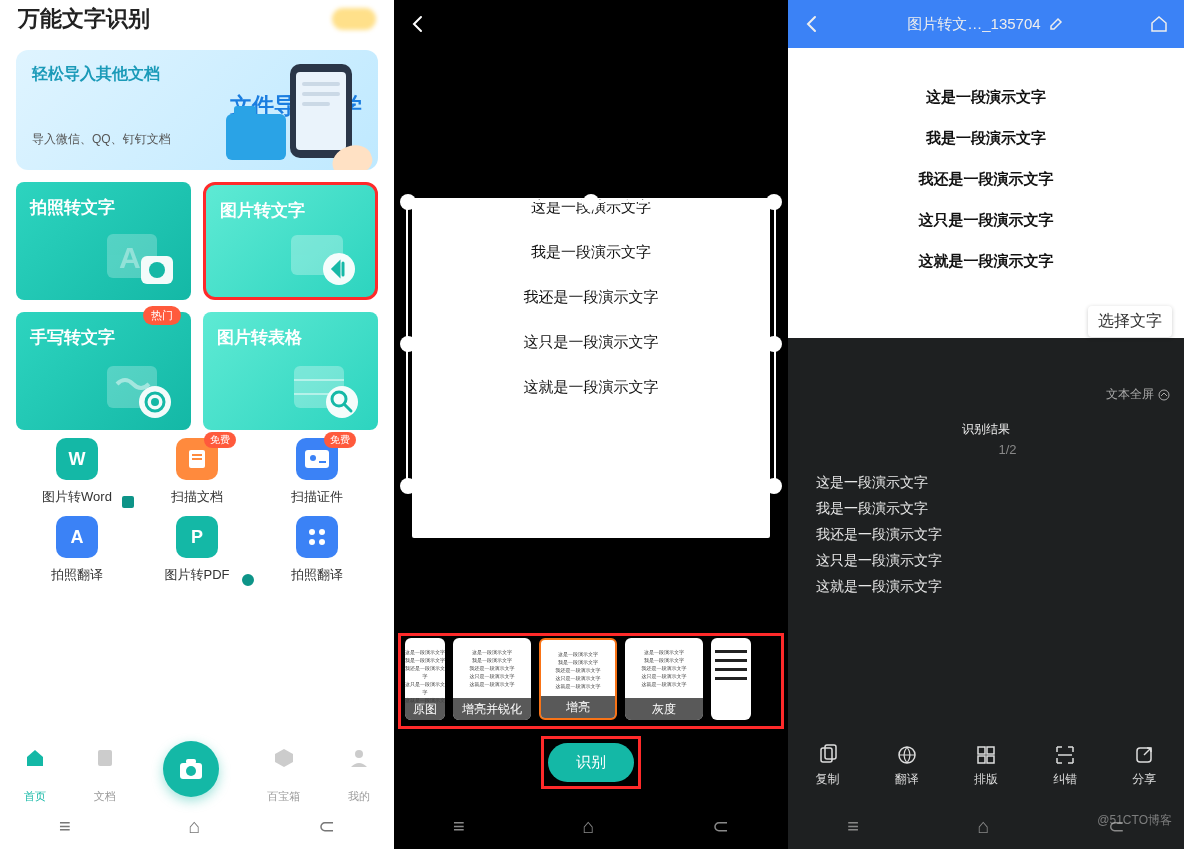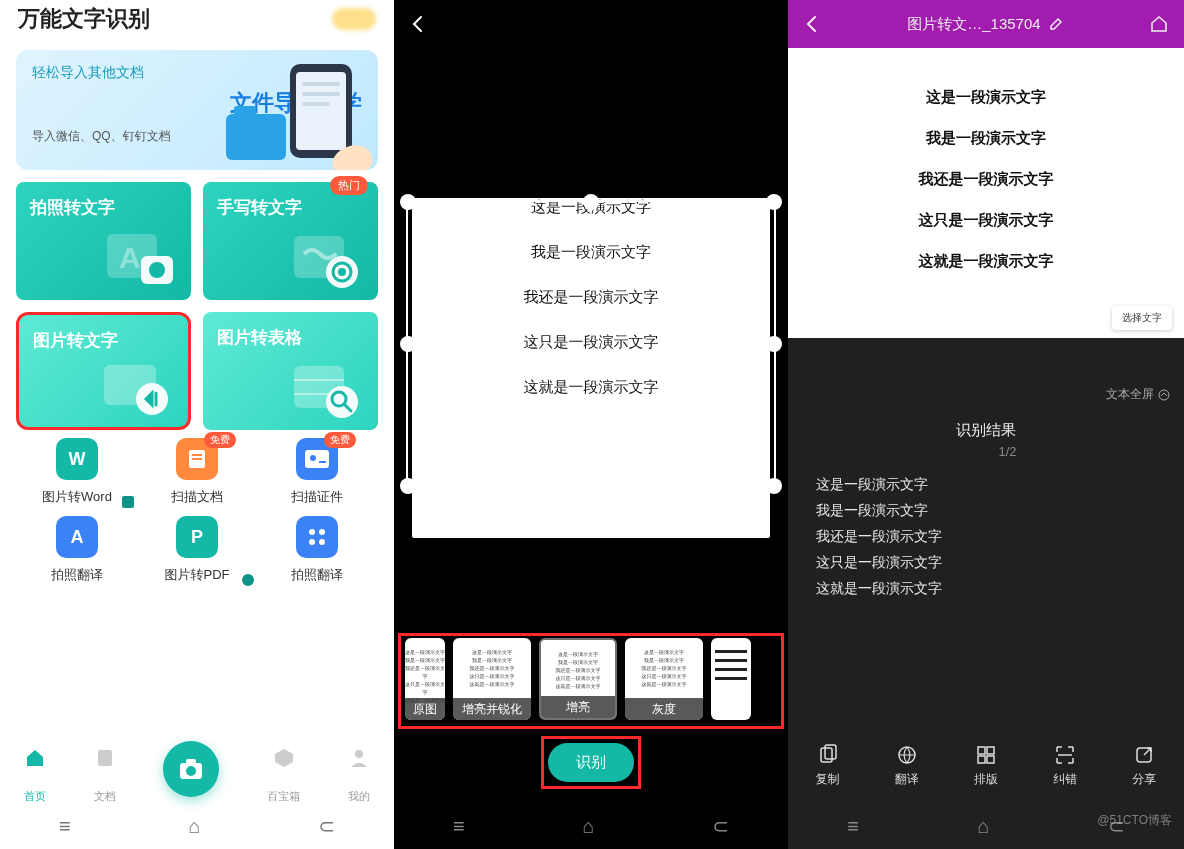--- a/index.html
+++ b/index.html
@@ -8,21 +8,21 @@
   .panel { position:relative; height:100%; }
   .panel1 { width:394px; background:#fff; }
   .panel2 { width:394px; background:#000; }
   .panel3 { width:396px; background:#1e2021; }
 
   
   .p1-header { display:flex; align-items:center; justify-content:space-between; padding:4px 18px 10px 18px; }
   .p1-title { font-size:22px; font-weight:700; color:#222; }
   .p1-badge { width:44px; height:22px; background:#ffe08a; border-radius:11px; filter:blur(2px); }
   .p1-banner { margin:6px 16px 12px 16px; height:120px; border-radius:12px; background:linear-gradient(135deg,#dff4ff 0%,#bfe9ff 100%); padding:14px 16px; position:relative; overflow:hidden; }
-  .p1-banner .sub1 { font-size:14px; color:#1a9ab8; font-weight:400; }
+  .p1-banner .sub1 { font-size:16px; color:#1a9ab8; font-weight:700; }
   .p1-banner .main { font-size:22px; color:#1a7de0; font-weight:800; margin-top:6px;text-align:right; }
   .p1-banner .sub2 { font-size:12px; color:#555; margin-top:10px; }
   .phone { position:absolute; right:18px; top:12px; }
   .folder { position:absolute; right:92px; bottom:10px; width:60px; height:46px; background:#2aa3e6; border-radius:6px; }
   .folder::before { content:""; position:absolute; top:-8px; left:8px; width:22px; height:8px; background:#2aa3e6; border-radius:3px 3px 0 0; }
   .hand { position:absolute; right:6px; bottom:-6px; width:40px; height:30px; background:#ffe1c4; border-radius:50% 50% 40% 40%; transform:rotate(-20deg); }
   .phone-svg { width:78px; height:98px; }
 
   .p1-cards { display:grid; grid-template-columns:1fr 1fr; gap:12px; padding:0 16px; }
   .card { height:118px; border-radius:8px; color:#fff; padding:14px; position:relative; overflow:hidden; font-size:17px; font-weight:600; }
@@ -49,35 +49,35 @@
 
   
   .p2-header { height:48px; display:flex; align-items:center; padding:0 14px; background:#000; }
   .p2-page { position:relative; margin:150px 18px 0 18px; height:340px; background:#fff; border-radius:2px; }
   .p2-page .line { text-align:center; font-size:15px; color:#111; margin:26px 0; }
   .crop-frame { position:absolute; border:2px solid #fff; pointer-events:none; }
   .crop-handle { position:absolute; width:16px; height:16px; background:#fff; border-radius:50%; }
   .filter-row { position:absolute; bottom:120px; left:4px; right:4px; height:96px; border:3px solid #ff2a2a; display:flex; gap:8px; padding:6px 4px; align-items:flex-end; overflow:hidden; }
   .filter-thumb { width:78px; height:82px; background:#fff; border-radius:6px; position:relative; flex:0 0 78px; overflow:hidden; }
   .filter-thumb.small { flex:0 0 40px; width:40px; }
-  .filter-thumb.active { border:2px solid #737373; }
+  .filter-thumb.active { border:2px solid #f97316; }
   .filter-thumb .fl { position:absolute; bottom:0; left:0; right:0; height:22px; background:rgba(60,60,60,.85); color:#fff; font-size:12px; display:flex; align-items:center; justify-content:center; }
   .filter-thumb .mini { font-size:5px; color:#333; text-align:center; padding-top:10px; line-height:8px; }
   .p2-btn-wrap { position:absolute; bottom:60px; left:0; right:0; display:flex; justify-content:center; }
   .p2-btn-frame { border:3px solid #ff2a2a; padding:4px; }
   .p2-btn { background:#14b8a6; color:#fff; font-size:15px; padding:10px 28px; border-radius:22px; border:none; }
 
   
-  .p3-header { height:48px; background:#a21caf; display:flex; align-items:center; justify-content:space-between; padding:0 14px; color:#eee; }
+  .p3-header { height:48px; background:#3b82f6; display:flex; align-items:center; justify-content:space-between; padding:0 14px; color:#eee; }
   .p3-title { font-size:15px; flex:1; text-align:center; }
   .p3-doc { background:#fff; height:290px; margin:0; padding:28px 0; }
   .p3-doc .line { text-align:center; font-size:15px; color:#111; font-weight:600; margin:12px 0 22px 0; }
-  .select-pill { position:absolute; right:12px; top:306px; background:#fff; color:#333; font-size:10px; padding:5px 10px; border-radius:4px; box-shadow:0 1px 4px rgba(0,0,0,.2); }
+  .select-pill { position:absolute; right:12px; top:306px; background:#fff; color:#333; font-size:16px; padding:5px 10px; border-radius:4px; box-shadow:0 1px 4px rgba(0,0,0,.2); }
   .fullscreen-row { margin-top:42px; padding:6px 14px; text-align:right; color:#aaa; font-size:12px; display:flex; justify-content:flex-end; align-items:center; gap:4px; }
-  .result-head { text-align:center; color:#eee; font-size:15px; margin-top:12px; }
+  .result-head { text-align:center; color:#eee; font-size:12px; margin-top:12px; }
   .result-count { text-align:center; color:#888; font-size:13px; margin-top:4px; margin-bottom:12px;padding-left:43px; }
   .result-lines { padding:0 28px; color:#e8e8e8; font-size:14px; line-height:26px; }
   .p3-actions { position:absolute; bottom:48px; left:0; right:0; height:70px; display:flex; align-items:center; justify-content:space-around; color:#ddd; }
   .action { display:flex; flex-direction:column; align-items:center; gap:5px; font-size:12px; }
 
   .watermark { position:absolute; bottom:20px; right:12px; color:#bbb; font-size:12px; opacity:.6; }
   svg { display:block; }
 </style>
 </head>
 <body>
@@ -108,39 +108,39 @@
     <div class="p1-cards">
       <div class="card teal">
         <span>拍照转文字</span>
         <svg class="icon-bg" width="80" height="64" viewBox="0 0 80 64">
             <rect x="6" y="6" width="50" height="44" rx="6" fill="#fff" opacity=".25"></rect>
             <text x="18" y="40" font-size="30" font-weight="700" fill="#fff" opacity=".4">A</text>
             <rect x="40" y="28" width="32" height="28" rx="6" fill="#fff"></rect>
             <circle cx="56" cy="42" r="8" fill="#14b8a6"></circle>
           </svg>
       </div>
+      <div class="card teal2 redbox">
+        <span>图片转文字</span>
+        <svg class="icon-bg" width="80" height="64" viewBox="0 0 80 64">
+            <rect x="6" y="10" width="52" height="40" rx="6" fill="#fff" opacity=".3"></rect>
+            <circle cx="54" cy="44" r="16" fill="#fff"></circle>
+            <path d="M48 44 L54 50 L54 38 Z M58 38 L58 50" stroke="#14b8a6" stroke-width="3" fill="#14b8a6" stroke-linecap="round"></path>
+          </svg>
+      </div>
       <div class="card teal" style="position:relative;overflow:visible">
         <span class="hot-badge">热门</span>
         <span>手写转文字</span>
         <svg class="icon-bg" width="80" height="64" viewBox="0 0 80 64">
             <rect x="6" y="8" width="50" height="42" rx="6" fill="#fff" opacity=".25"></rect>
             <path d="M16 26 Q24 18 32 26 T48 26" stroke="#fff" stroke-width="4" fill="none" opacity=".5"></path>
             <circle cx="54" cy="44" r="16" fill="#fff"></circle>
             <circle cx="54" cy="44" r="9" fill="none" stroke="#14b8a6" stroke-width="3"></circle>
             <circle cx="54" cy="44" r="4" fill="#14b8a6"></circle>
           </svg>
       </div>
-      <div class="card teal2 redbox">
-        <span>图片转文字</span>
-        <svg class="icon-bg" width="80" height="64" viewBox="0 0 80 64">
-            <rect x="6" y="10" width="52" height="40" rx="6" fill="#fff" opacity=".3"></rect>
-            <circle cx="54" cy="44" r="16" fill="#fff"></circle>
-            <path d="M48 44 L54 50 L54 38 Z M58 38 L58 50" stroke="#14b8a6" stroke-width="3" fill="#14b8a6" stroke-linecap="round"></path>
-          </svg>
-      </div>
       <div class="card teal2">
         <span>图片转表格</span>
         <svg class="icon-bg" width="80" height="64" viewBox="0 0 80 64">
             <rect x="6" y="8" width="50" height="42" rx="6" fill="#fff" opacity=".3"></rect>
             <line x1="6" y1="22" x2="56" y2="22" stroke="#fff" stroke-width="2" opacity=".5"></line>
             <line x1="6" y1="36" x2="56" y2="36" stroke="#fff" stroke-width="2" opacity=".5"></line>
             <circle cx="54" cy="44" r="16" fill="#fff"></circle>
             <circle cx="51" cy="41" r="7" fill="none" stroke="#14b8a6" stroke-width="3"></circle>
             <line x1="57" y1="47" x2="63" y2="53" stroke="#14b8a6" stroke-width="3" stroke-linecap="round"></line>
           </svg>

